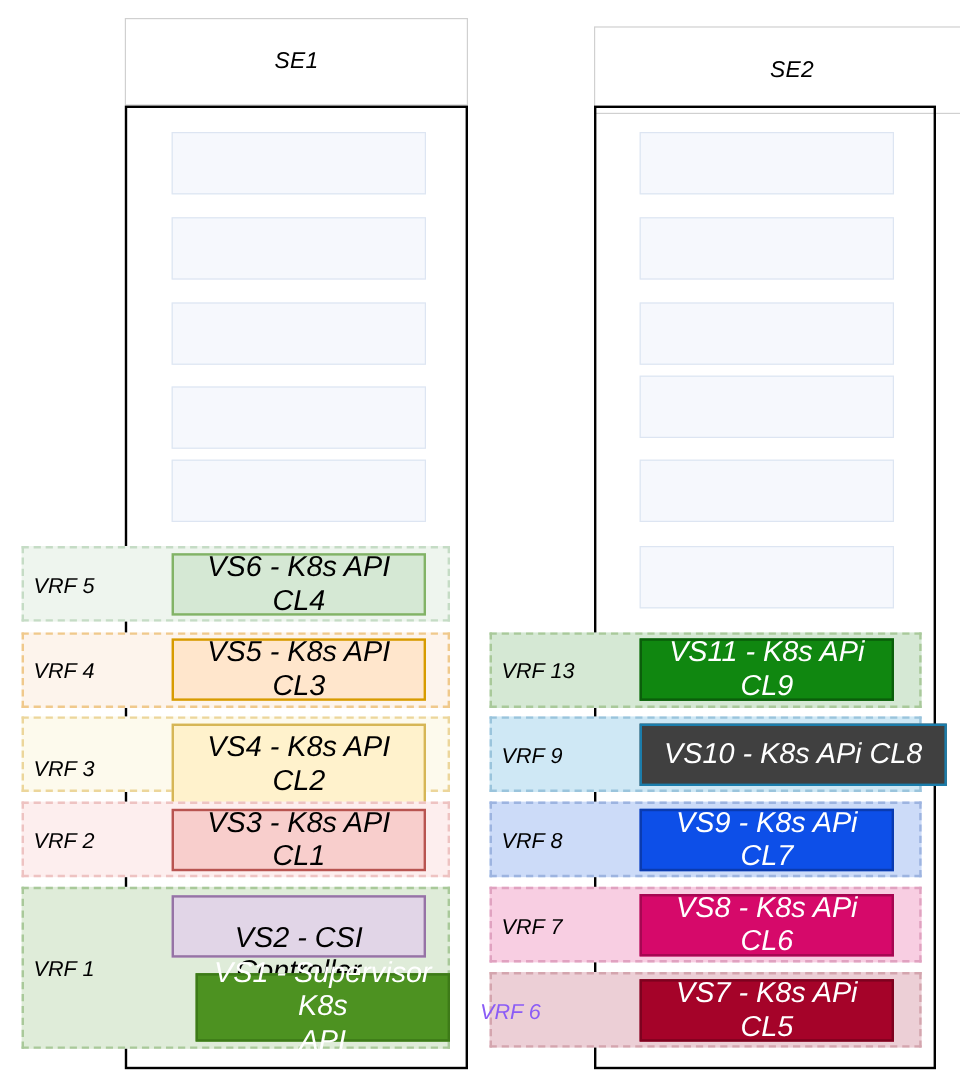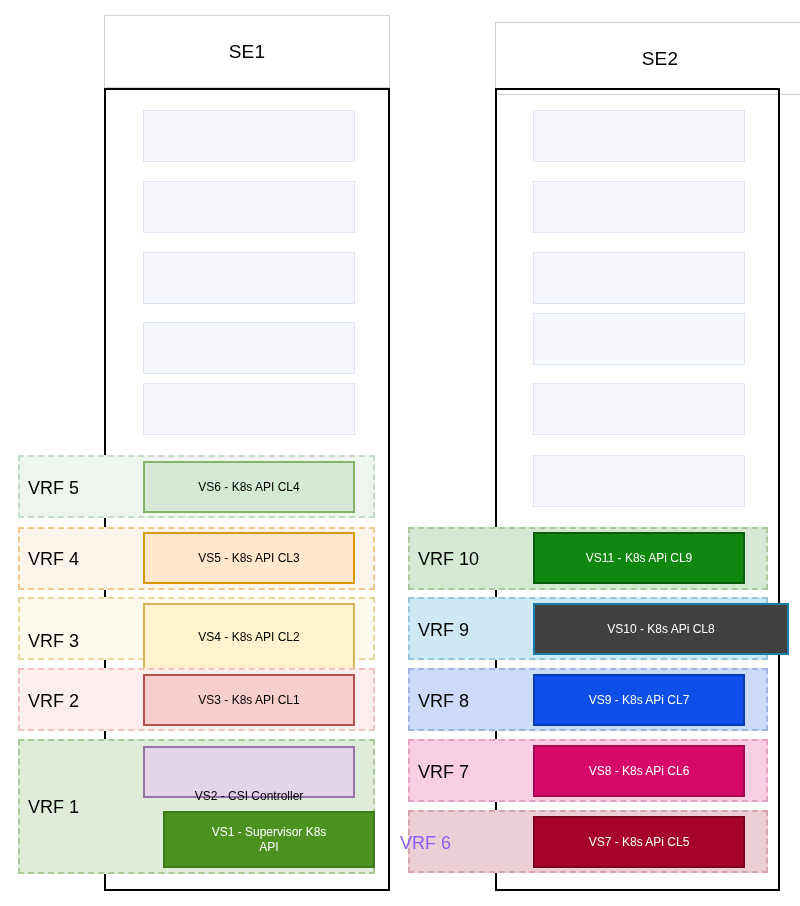--- a/index.html
+++ b/index.html
@@ -7,20 +7,21 @@
   body{
     font-family:"Liberation Sans", sans-serif;
     -webkit-font-smoothing:antialiased;
   }
   #canvas{
     position:relative;
     width:800px;
     height:906px;
     background:#ffffff;
     overflow:hidden;
+    font-style:italic;
   }
 
   
   .se-header{
     position:absolute;
     box-sizing:border-box;
     background:#ffffff;
     border:1px solid #d0d0d0;
     display:flex;
     align-items:center;
@@ -69,21 +70,21 @@
     box-sizing:border-box;
     border-width:2px;
     border-style:solid;
     display:flex;
     align-items:center;
     justify-content:center;
     text-align:center;
     padding:2px 6px;
   }
   .vs-label{
-    font-size:12px;
+    font-size:24px;
     line-height:1.18;
     white-space:pre-line;
   }
 </style>
 </head>
 <body>
 
 <div id="canvas">
 
   <div class="se-header" id="se-header-0" style="left: 104px; top: 15px; width: 286px; height: 73px;">
@@ -133,21 +134,21 @@
       <div class="vrf-row" style="left: 18px; top: 739px; width: 357px; height: 135px; background: rgb(223, 236, 217); border-color: rgb(169, 201, 154);"></div>
       <div class="vrf-label" style="left: 28px; top: 797px; color: rgb(0, 0, 0);">VRF 1</div>
       <div class="vs-box" style="left: 143px; top: 746px; width: 212px; height: 52px; background: rgb(225, 213, 231); border-color: rgb(150, 115, 166);">
         <span class="vs-label" style="color: #000000; margin-top: 48px;">VS2 - CSI Controller</span>
       </div>
       <div class="vs-box" style="left: 143px; top: 811px; width: 212px; height: 57px; background: rgb(77, 146, 33); border-color: rgb(61, 122, 24); margin-left: 20px;">
         <span class="vs-label" style="color: rgb(255, 255, 255);">VS1 - Supervisor K8s
 API</span>
       </div>
       <div class="vrf-row" style="left: 408px; top: 527px; width: 360px; height: 63px; background: rgb(213, 232, 212); border-color: rgb(169, 201, 154);"></div>
-      <div class="vrf-label" style="left: 418px; top: 549px; color: rgb(0, 0, 0);">VRF 10</div>
+      <div class="vrf-label" style="left: 418px; top: 549px; color: rgb(0, 0, 0);">VRF 13</div>
       <div class="vs-box" style="left: 533px; top: 532px; width: 212px; height: 52px; background: rgb(16, 135, 16); border-color: rgb(11, 94, 11);">
         <span class="vs-label" style="color: rgb(255, 255, 255);">VS11 - K8s APi CL9</span>
       </div>
       <div class="vrf-row" style="left: 408px; top: 597px; width: 360px; height: 63px; background: rgb(207, 232, 245); border-color: rgb(154, 196, 220);"></div>
       <div class="vrf-label" style="left: 418px; top: 620px; color: rgb(0, 0, 0);">VRF 9</div>
       <div class="vs-box" style="left: 533px; top: 603px; width: 256px; height: 52px; background: #404040; border-color: rgb(27, 125, 171);">
         <span class="vs-label" style="color: rgb(255, 255, 255);">VS10 - K8s APi CL8</span>
       </div>
       <div class="vrf-row" style="left: 408px; top: 668px; width: 360px; height: 63px; background: rgb(204, 219, 248); border-color: rgb(157, 180, 224);"></div>
       <div class="vrf-label" style="left: 418px; top: 691px; color: rgb(0, 0, 0);">VRF 8</div>

